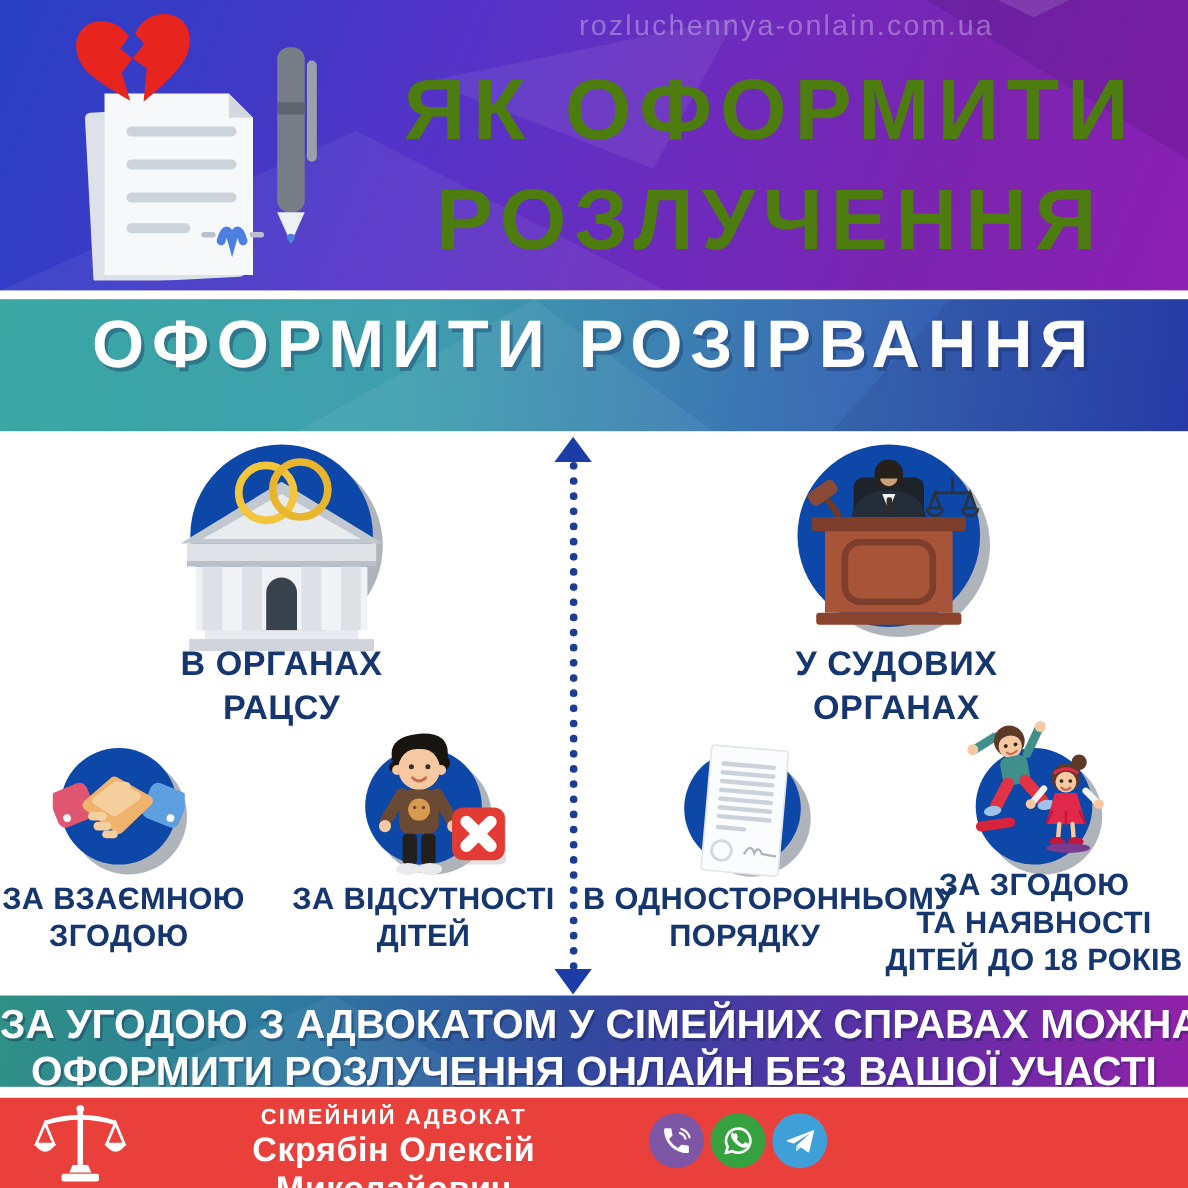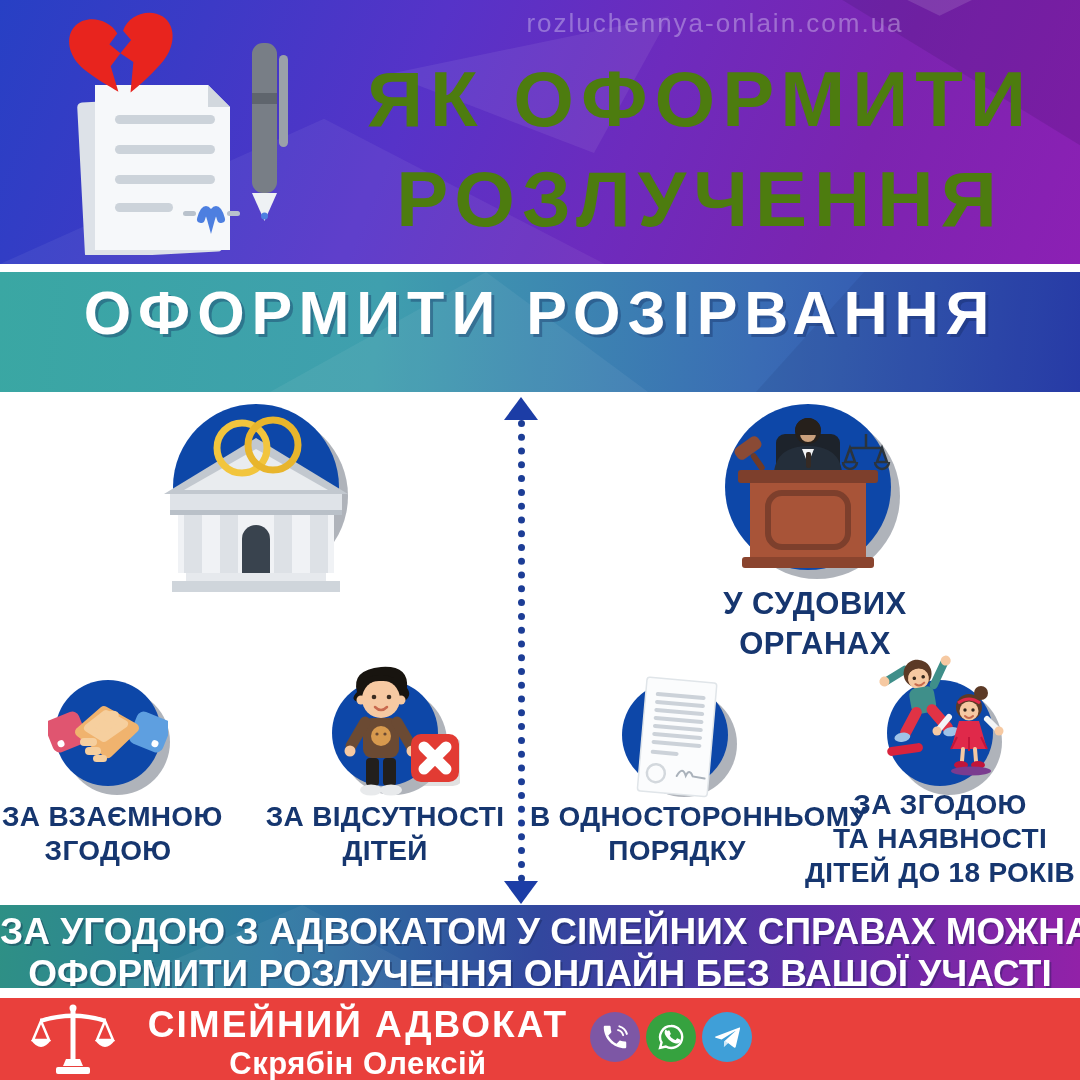--- a/index.html
+++ b/index.html
@@ -62,21 +62,21 @@
   }
   .bbf1{background:rgba(255,255,255,.05);clip-path:polygon(10% 100%,28% 0,42% 100%);}
   .banner-bottom-text{
     left:0;top:911px;width:1080px;text-align:center;
     color:#fff;font-weight:700;font-size:37px;line-height:1.14;
     text-shadow:2px 2px 0 rgba(18,28,70,.35);white-space:nowrap;
   }
   
   .footer{left:0;top:998px;width:1080px;height:82px;background:#e9403c;}
   .lawyer{left:118px;top:1005px;width:480px;text-align:center;color:#fff;font-weight:700;}
-  .lawyer .role{font-size:37px;letter-spacing:2px;line-height:1.1;}
+  .lawyer .role{font-size:20px;letter-spacing:2px;line-height:1.1;}
   .lawyer .name{font-size:31px;letter-spacing:.5px;line-height:1.15;}
   .chat-icon{position:absolute;top:1012px;width:50px;height:50px;border-radius:50%;
     display:flex;align-items:center;justify-content:center;}
   .viber{left:590px;background:#7d57a5;}
   .whatsapp{left:646px;background:#36a23f;}
   .telegram{left:702px;background:#3f9fd8;}
   .phone{left:768px;top:1019px;color:#fff;font-weight:700;font-size:29px;white-space:nowrap;
     text-shadow:1px 1px 0 rgba(120,20,20,.4);}
 </style>
 </head>
@@ -144,20 +144,24 @@
     <rect x="14" y="94" width="172" height="5" fill="#b9c0c8"></rect>
     <rect x="22" y="99" width="156" height="58" fill="#f0f2f5"></rect>
     <rect x="28" y="99" width="18" height="58" fill="#dde1e6"></rect>
     <rect x="64" y="99" width="18" height="58" fill="#dde1e6"></rect>
     <rect x="118" y="99" width="18" height="58" fill="#dde1e6"></rect>
     <rect x="154" y="99" width="18" height="58" fill="#dde1e6"></rect>
     <path d="M86 157 v-34 a14 14 0 0 1 28 0 v34 z" fill="#39434e"></path>
     <rect x="30" y="157" width="140" height="8" fill="#e6e9ed"></rect>
     <rect x="16" y="165" width="168" height="11" fill="#cfd5db"></rect>
   </svg>
+  <div class="lbl lbl-lg" style="left:106px;top:584px;width:300px">
+    <div>В ОРГАНАХ</div>
+    <div>РАЦСУ</div>
+  </div>
 
   <div class="blue-circle circle-lg" style="left:725px;top:404px"></div>
   <svg class="abs" style="left:718px;top:412px" width="180" height="160" viewBox="0 0 180 160">
     <rect x="58" y="22" width="64" height="40" rx="9" fill="#1d232b"></rect>
     <circle cx="90" cy="19" r="13" fill="#26201b"></circle>
     <circle cx="90" cy="22" r="8" fill="#caa07c"></circle>
     <path d="M77 19 a13 13 0 0 1 26 0 l-3 4 h-20 z" fill="#26201b"></path>
     <path d="M56 60 C58 40 74 34 90 34 C106 34 122 40 124 60 Z" fill="#242e3a"></path>
     <path d="M84 37 L96 37 L90 52 Z" fill="#f2f3f5"></path>
     <rect x="88" y="40" width="5" height="16" rx="2" fill="#352a24"></rect>

